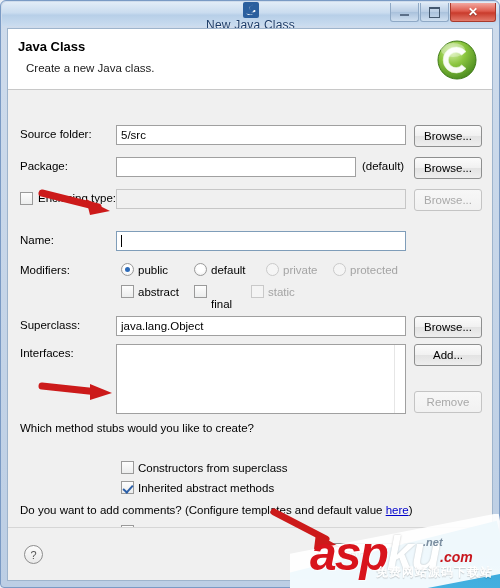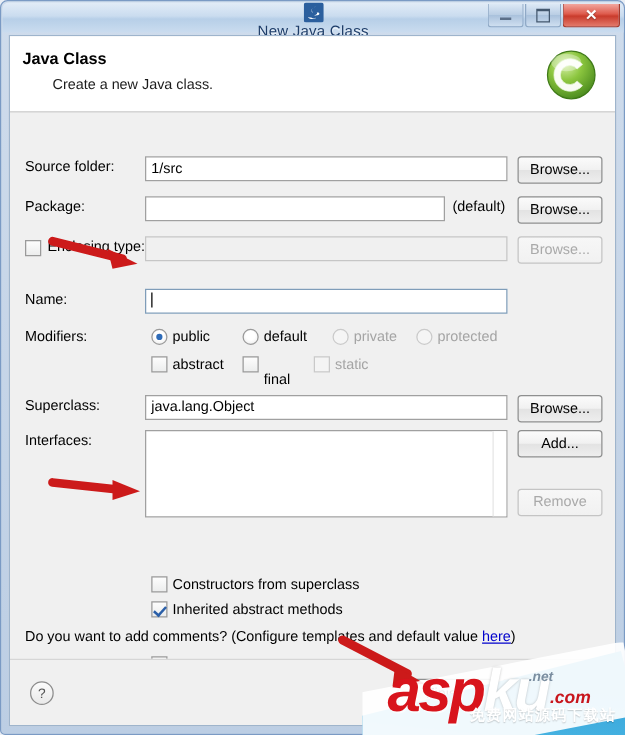--- a/index.html
+++ b/index.html
@@ -113,21 +113,21 @@
   }
   .header-title {
     position: absolute;
     left: 10px; top: 10px;
     font-size: 13px;
     font-weight: bold;
     color: #000000;
   }
   .header-sub {
     position: absolute;
-    left: 34px; top: 33px;
+    left: 18px; top: 33px;
     font-size: 11.5px;
     color: #1b1b1b;
   }
   .header-icon {
     position: absolute;
     right: 12px; top: 8px;
     width: 45px; height: 45px;
   }
 
   .content {
@@ -445,21 +445,21 @@
             <path d="M31 14.5a13 13 0 1 0 0 17l-4.3-3.6a7.6 7.6 0 1 1 0-9.8z" fill="#ffffff" opacity="0.95"></path>
             <path d="M31 14.5a13 13 0 1 0 0 17l-4.3-3.6a7.6 7.6 0 1 1 0-9.8z" fill="none" stroke="#eaf7dc" stroke-width="0.6"></path>
           </svg>
         </div>
       </div>
 
       <div class="content">
 
         <div class="row" style="top:34px;">
           <span class="lbl">Source folder:</span>
-          <div class="field" style="width:290px;">1/src</div>
+          <div class="field" style="width:290px;">5/src</div>
           <div class="btn" style="left:406px; top:0; width:68px;">Browse...</div>
         </div>
 
         <div class="row" style="top:66px;">
           <span class="lbl">Package:</span>
           <div class="field" style="width:240px;"></div>
           <span class="suffix" style="left:354px;">(default)</span>
           <div class="btn" style="left:406px; top:0; width:68px;">Browse...</div>
         </div>
 
@@ -508,20 +508,21 @@
 
         <div class="row" style="top:253px; height:72px;">
           <span class="lbl">Interfaces:</span>
           <div class="listbox" style="top:0; width:290px; height:70px;">
             <div class="scroll-gutter"></div>
           </div>
           <div class="btn" style="left:406px; top:0; width:68px;">Add...</div>
           <div class="btn disabled" style="left:406px; top:47px; width:68px;">Remove</div>
         </div>
 
+        <div class="section-q" style="top:331px;">Which method stubs would you like to create?</div>
 
 
         <div class="row" style="top:368px;">
           <div class="cb" style="left:113px; top:2px;"></div>
           <span class="cb-label" style="left:130px; top:3px;">Constructors from superclass</span>
         </div>
 
         <div class="row" style="top:388px;">
           <div class="cb checked" style="left:113px; top:2px;"></div>
           <span class="cb-label" style="left:130px; top:3px;">Inherited abstract methods</span>

